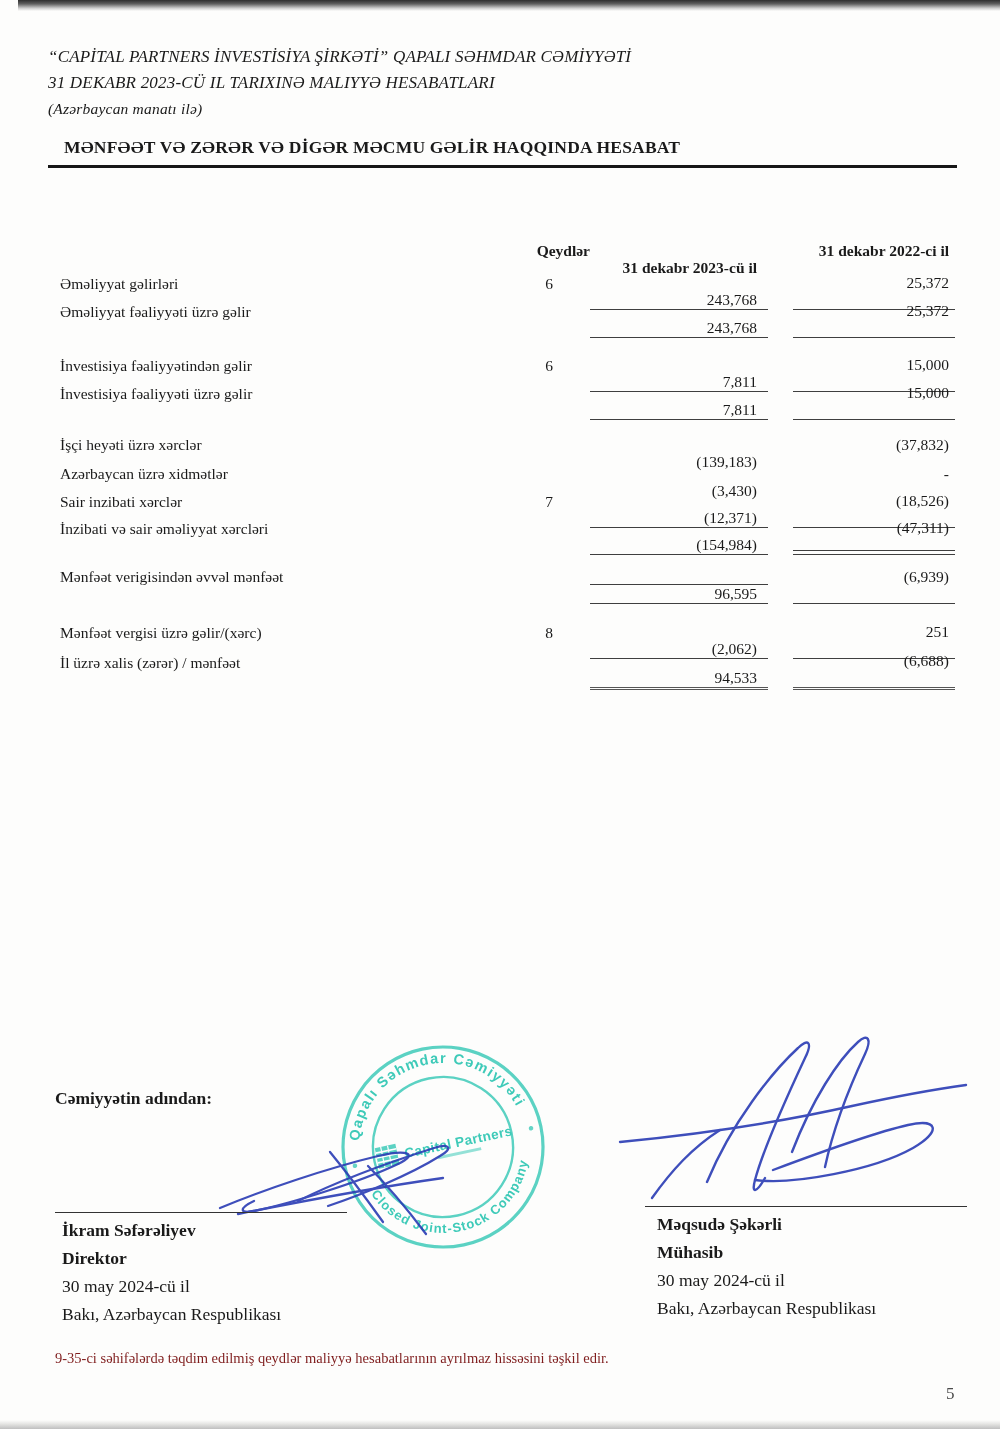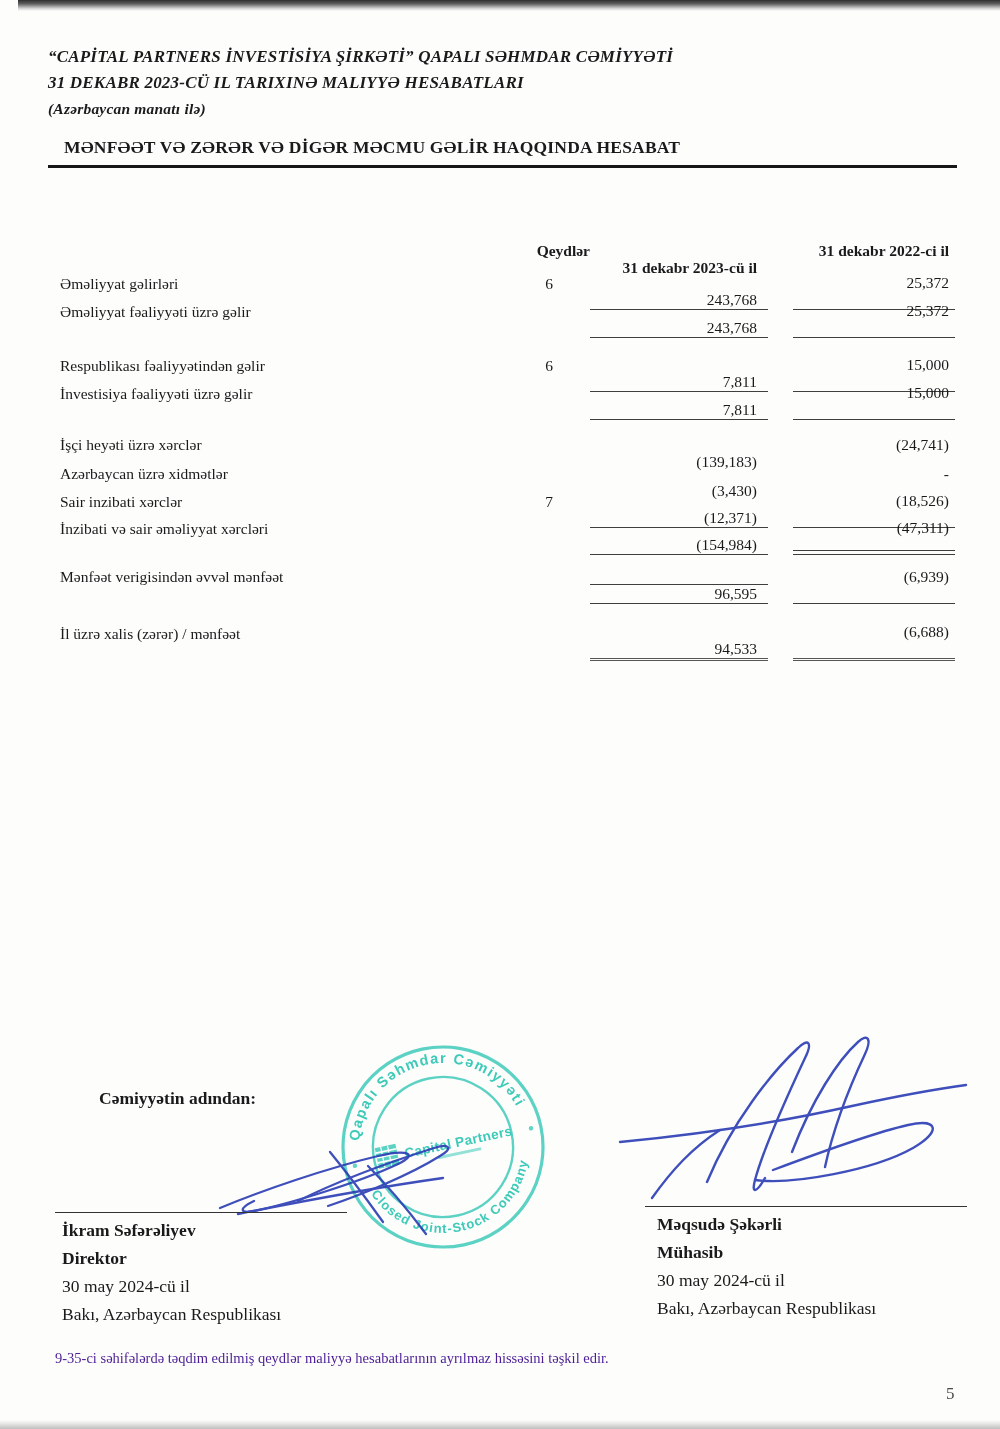--- a/index.html
+++ b/index.html
@@ -9,21 +9,21 @@
     font-family:"Liberation Serif", serif;
   }
   
   .scan-top{position:absolute;left:18px;top:0;right:0;height:11px;
     background:linear-gradient(to bottom,#2e2e2e 0%,#5f5f5f 35%,#cfcfcf 75%,rgba(255,255,255,0) 100%);}
   .scan-bottom{position:absolute;left:0;bottom:0;right:0;height:9px;
     background:linear-gradient(to top,#bfbfbf 0%,#e7e7e5 60%,rgba(255,255,255,0) 100%);}
 
   
   .hdr{position:absolute;left:48px;top:44px;width:912px;}
-  .hl{font-weight:bold;font-style:italic;font-size:17px;line-height:26px;letter-spacing:.2px;}
+  .hl{font-weight:normal;font-style:italic;font-size:17px;line-height:26px;letter-spacing:.2px;}
   .hl3{font-size:15.5px;line-height:26px;}
   .stmt-title{position:absolute;left:64px;top:137px;font-size:17.5px;font-weight:bold;letter-spacing:.2px;}
   .title-rule{position:absolute;left:48px;top:165px;width:909px;height:3px;background:#171717;}
 
   
   .fin-table{position:absolute;left:60px;top:225px;width:895px;}
   .trow{display:grid;grid-template-columns:448px 82px 178px 25px 162px;align-items:center;font-size:15.5px;}
   .c-label{text-align:left;}
   .c-note{text-align:center;}
   .c-v{align-self:stretch;display:flex;align-items:center;justify-content:flex-end;}
@@ -32,34 +32,34 @@
   .bold{font-weight:normal;}
   .thead .c-note{font-weight:bold;text-align:right;}
   .thead .c-v{font-weight:bold;font-size:15.5px;}
   .rb .c-v{border-bottom:1.6px solid #3f3f3f;}
   .rt .c-v{border-top:1.6px solid #3f3f3f;}
   .rdb .c-v{border-bottom:3.5px double #555;}
   .h32{height:32px;}.h30{height:30px;}.h29{height:29px;}.h28{height:28px;}.h27{height:27px;}
   .sp26{height:26px;}.sp24{height:24px;}.sp20{height:20px;}
 
   
-  .onbehalf{position:absolute;left:55px;top:1088px;font-size:17.5px;font-weight:bold;margin-left:44px;}
+  .onbehalf{position:absolute;left:55px;top:1088px;font-size:17.5px;font-weight:bold;}
   .stamp-wrap{position:absolute;left:336px;top:1040px;width:214px;height:214px;transform:rotate(-12deg);opacity:.92;}
   .sig{position:absolute;pointer-events:none;}
   .sig-left{left:208px;top:1106px;width:268px;height:138px;}
   .sig-right{left:612px;top:1030px;width:360px;height:188px;}
   .sig-line{position:absolute;height:0;border-top:1.7px solid #333;}
   .sig-line-left{left:55px;top:1212px;width:292px;}
   .sig-line-right{left:645px;top:1206px;width:322px;}
   .sig-block{position:absolute;font-size:17.5px;line-height:28px;}
   .sig-block-left{left:62px;top:1216px;}
   .sig-block-right{left:657px;top:1210px;}
   .sig-block .nm,.sig-block .ttl{font-weight:bold;}
 
-  .footer-note{position:absolute;left:55px;top:1350px;font-size:14.5px;color:#4c1d95;}
+  .footer-note{position:absolute;left:55px;top:1350px;font-size:14.5px;color:#7f1d1d;}
   .page-num{position:absolute;left:946px;top:1384px;font-size:17px;color:#4a4a4a;}
 </style>
 </head>
 <body>
 
 <div class="scan-top"></div>
 
 <div class="hdr">
   <div class="hl">“CAPİTAL PARTNERS İNVESTİSİYA ŞİRKƏTİ” QAPALI SƏHMDAR CƏMİYYƏTİ</div>
   <div class="hl">31 DEKABR 2023-CÜ IL TARIXINƏ MALIYYƏ HESABATLARI</div>
@@ -87,41 +87,41 @@
   <div class="trow h28 bold rb">
     <div class="c-label">Əməliyyat fəaliyyəti üzrə gəlir</div>
     <div class="c-note"></div>
     <div class="c-v c-v1">243,768</div>
     <div></div>
     <div class="c-v c-v2">25,372</div>
   </div>
   <div class="trow sp26"></div>
 
   <div class="trow h28 rb">
-    <div class="c-label">Respublikası fəaliyyətindən gəlir</div>
+    <div class="c-label">İnvestisiya fəaliyyətindən gəlir</div>
     <div class="c-note">6</div>
     <div class="c-v c-v1">7,811</div>
     <div></div>
     <div class="c-v c-v2">15,000</div>
   </div>
   <div class="trow h28 bold rb">
     <div class="c-label">İnvestisiya fəaliyyəti üzrə gəlir</div>
     <div class="c-note"></div>
     <div class="c-v c-v1">7,811</div>
     <div></div>
     <div class="c-v c-v2">15,000</div>
   </div>
   <div class="trow sp24"></div>
 
   <div class="trow h29">
     <div class="c-label">İşçi heyəti üzrə xərclər</div>
     <div class="c-note"></div>
     <div class="c-v c-v1">(139,183)</div>
     <div></div>
-    <div class="c-v c-v2">(24,741)</div>
+    <div class="c-v c-v2">(37,832)</div>
   </div>
   <div class="trow h27">
     <div class="c-label">Azərbaycan üzrə xidmətlər</div>
     <div class="c-note"></div>
     <div class="c-v c-v1">(3,430)</div>
     <div></div>
     <div class="c-v c-v2">-</div>
   </div>
   <div class="trow h27 rb">
     <div class="c-label">Sair inzibati xərclər</div>
@@ -141,20 +141,27 @@
 
   <div class="trow h30 bold rt rb">
     <div class="c-label">Mənfəət verigisindən əvvəl mənfəət</div>
     <div class="c-note"></div>
     <div class="c-v c-v1">96,595</div>
     <div></div>
     <div class="c-v c-v2">(6,939)</div>
   </div>
   <div class="trow sp26"></div>
 
+  <div class="trow h29 rb">
+    <div class="c-label">Mənfəət vergisi üzrə gəlir/(xərc)</div>
+    <div class="c-note">8</div>
+    <div class="c-v c-v1">(2,062)</div>
+    <div></div>
+    <div class="c-v c-v2">251</div>
+  </div>
   <div class="trow h30 bold rdb">
     <div class="c-label">İl üzrə xalis (zərər) / mənfəət</div>
     <div class="c-note"></div>
     <div class="c-v c-v1">94,533</div>
     <div></div>
     <div class="c-v c-v2">(6,688)</div>
   </div>
 </div>
 
 <div class="onbehalf">Cəmiyyətin adından:</div>

